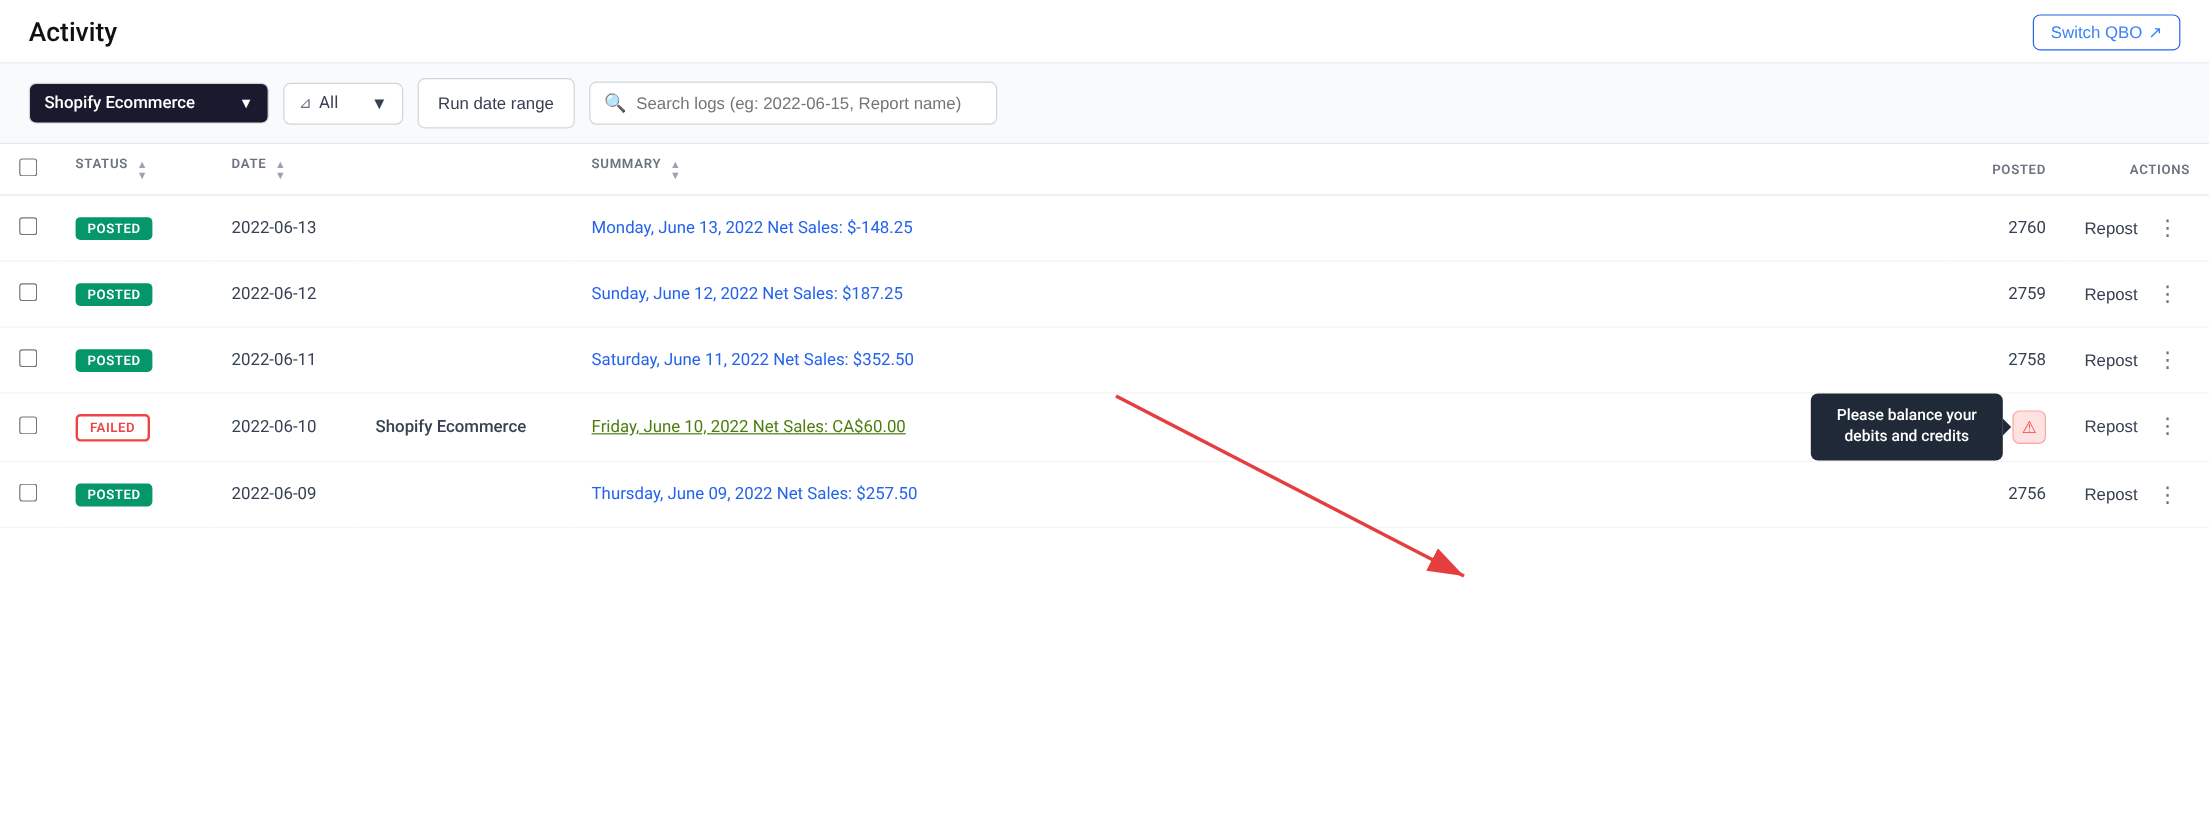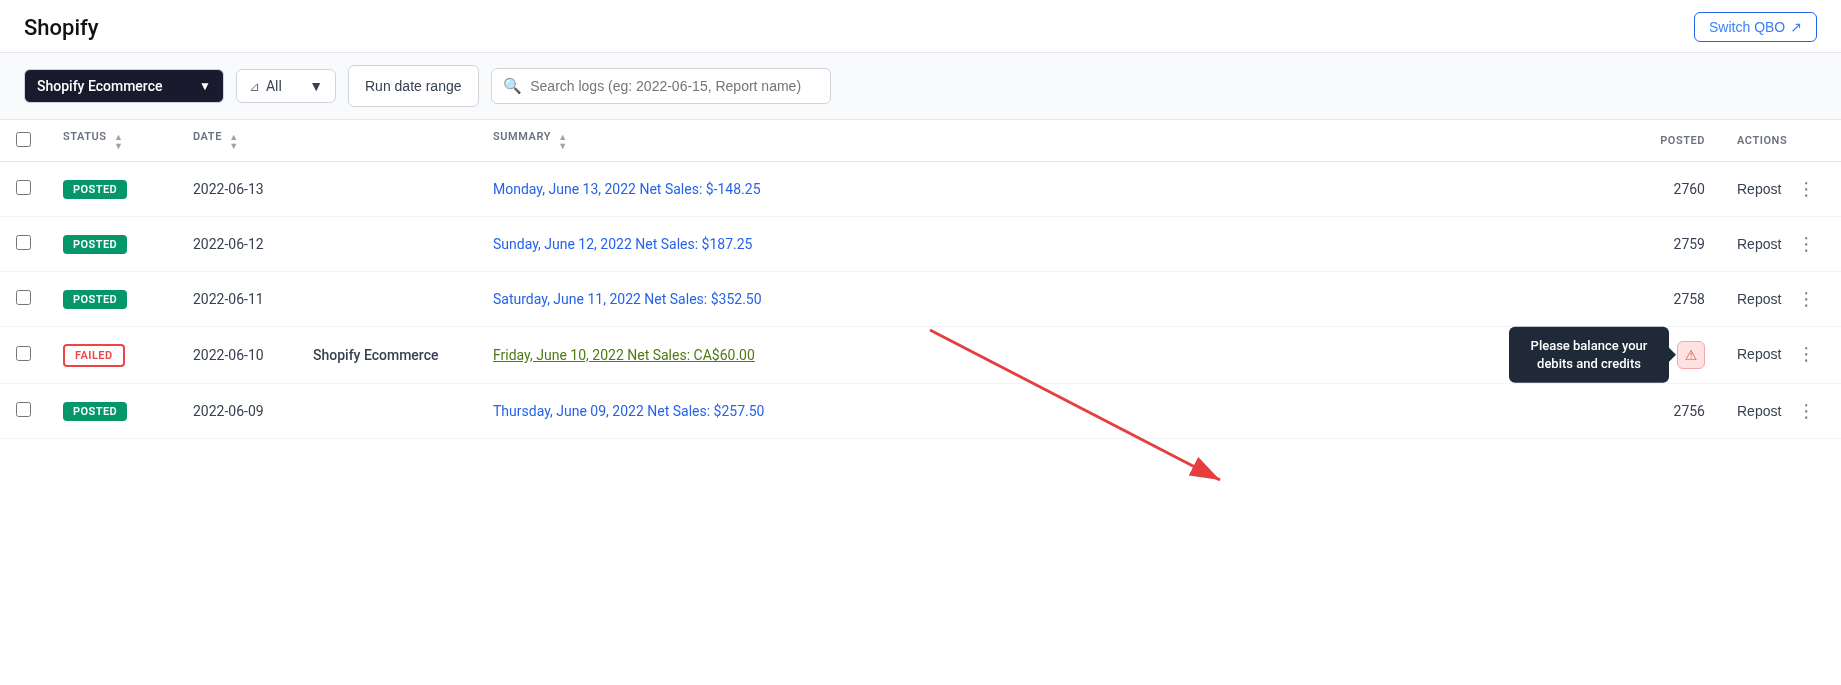--- a/index.html
+++ b/index.html
@@ -243,36 +243,36 @@
       height: 200px;
       pointer-events: none;
       z-index: 5;
     }
 
     .col-status { width: 130px; }
     .col-date { width: 120px; }
     .col-source { width: 180px; }
     .col-summary { }
     .col-posted { width: 100px; text-align: right; }
-    .col-actions { width: 120px; }
+    .col-actions { width: 120px; text-align: right; }
   </style>
 </head>
 <body>
 
 <svg class="arrow-svg" viewBox="0 0 380 200" xmlns="http://www.w3.org/2000/svg">
   <defs>
     <marker id="arrowhead" markerWidth="10" markerHeight="7" refX="10" refY="3.5" orient="auto">
       <polygon points="0 0, 10 3.5, 0 7" fill="#e53e3e"></polygon>
     </marker>
   </defs>
   <line x1="30" y1="20" x2="320" y2="170" stroke="#e53e3e" stroke-width="3" marker-end="url(#arrowhead)"></line>
 </svg>
 
 <div class="header">
-  <h1 class="header-title">Shopify</h1>
+  <h1 class="header-title">Activity</h1>
   <button class="switch-qbo-btn">
     <span>Switch QBO</span>
     <span>↗</span>
   </button>
 </div>
 
 <div class="toolbar">
   <div class="dropdown-select">
     <span>Shopify Ecommerce</span>
     <span class="chevron">▼</span>

